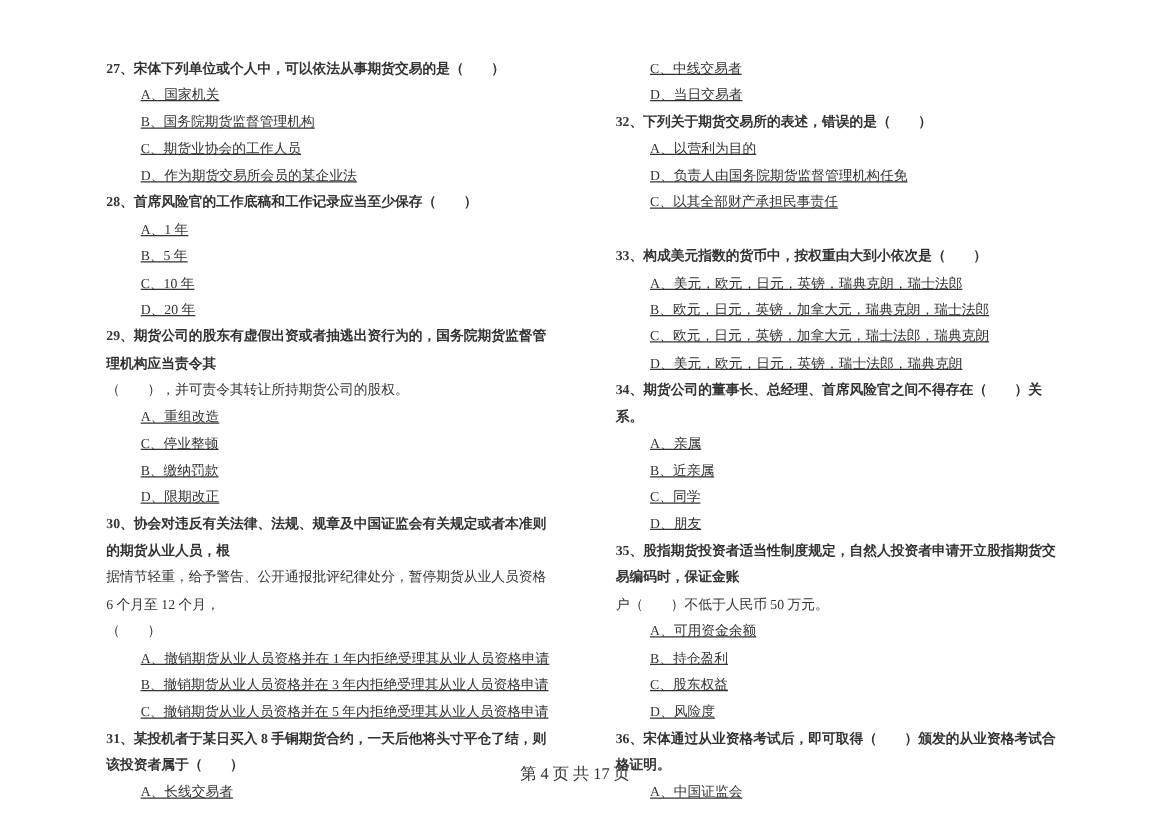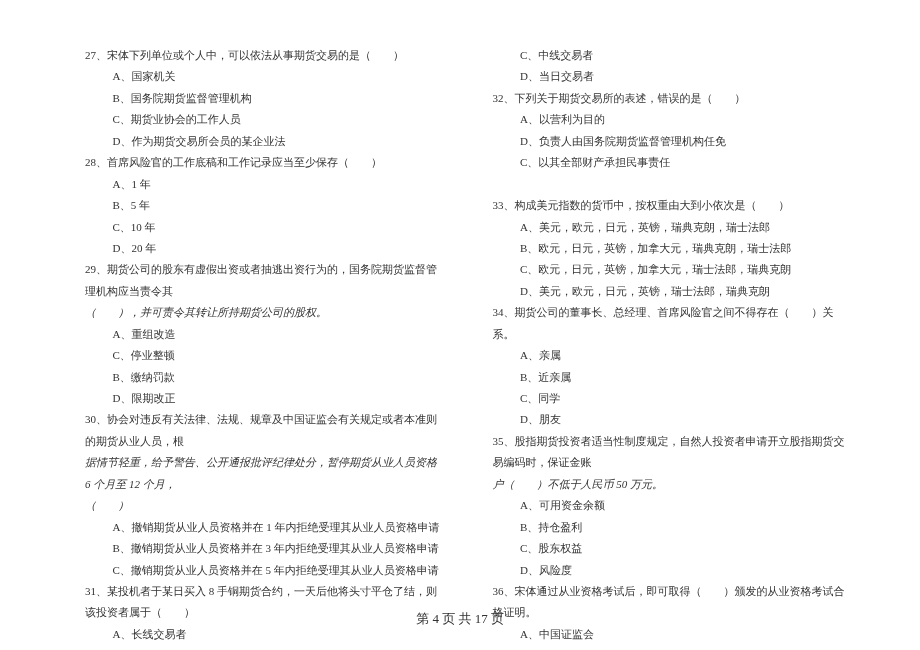--- a/index.html
+++ b/index.html
@@ -14,23 +14,23 @@
       position: relative;
     }
     .content {
       display: flex;
       gap: 50px;
     }
     .col {
       flex: 1;
       line-height: 1.95;
     }
-    .q-title { display: block; }
-    .opt { display: block; padding-left: 2.5em; }
-    .q-cont { display: block; font-style: italic; }
+    .q-title { display: block; font-weight: bold; }
+    .opt { display: block; padding-left: 2.5em; text-decoration: underline; }
+    .q-cont { display: block; }
     .footer {
       position: absolute;
       bottom: 22px;
       left: 0;
       right: 0;
       text-align: center;
       font-size: 13px;
     }
   </style>
 </head>

